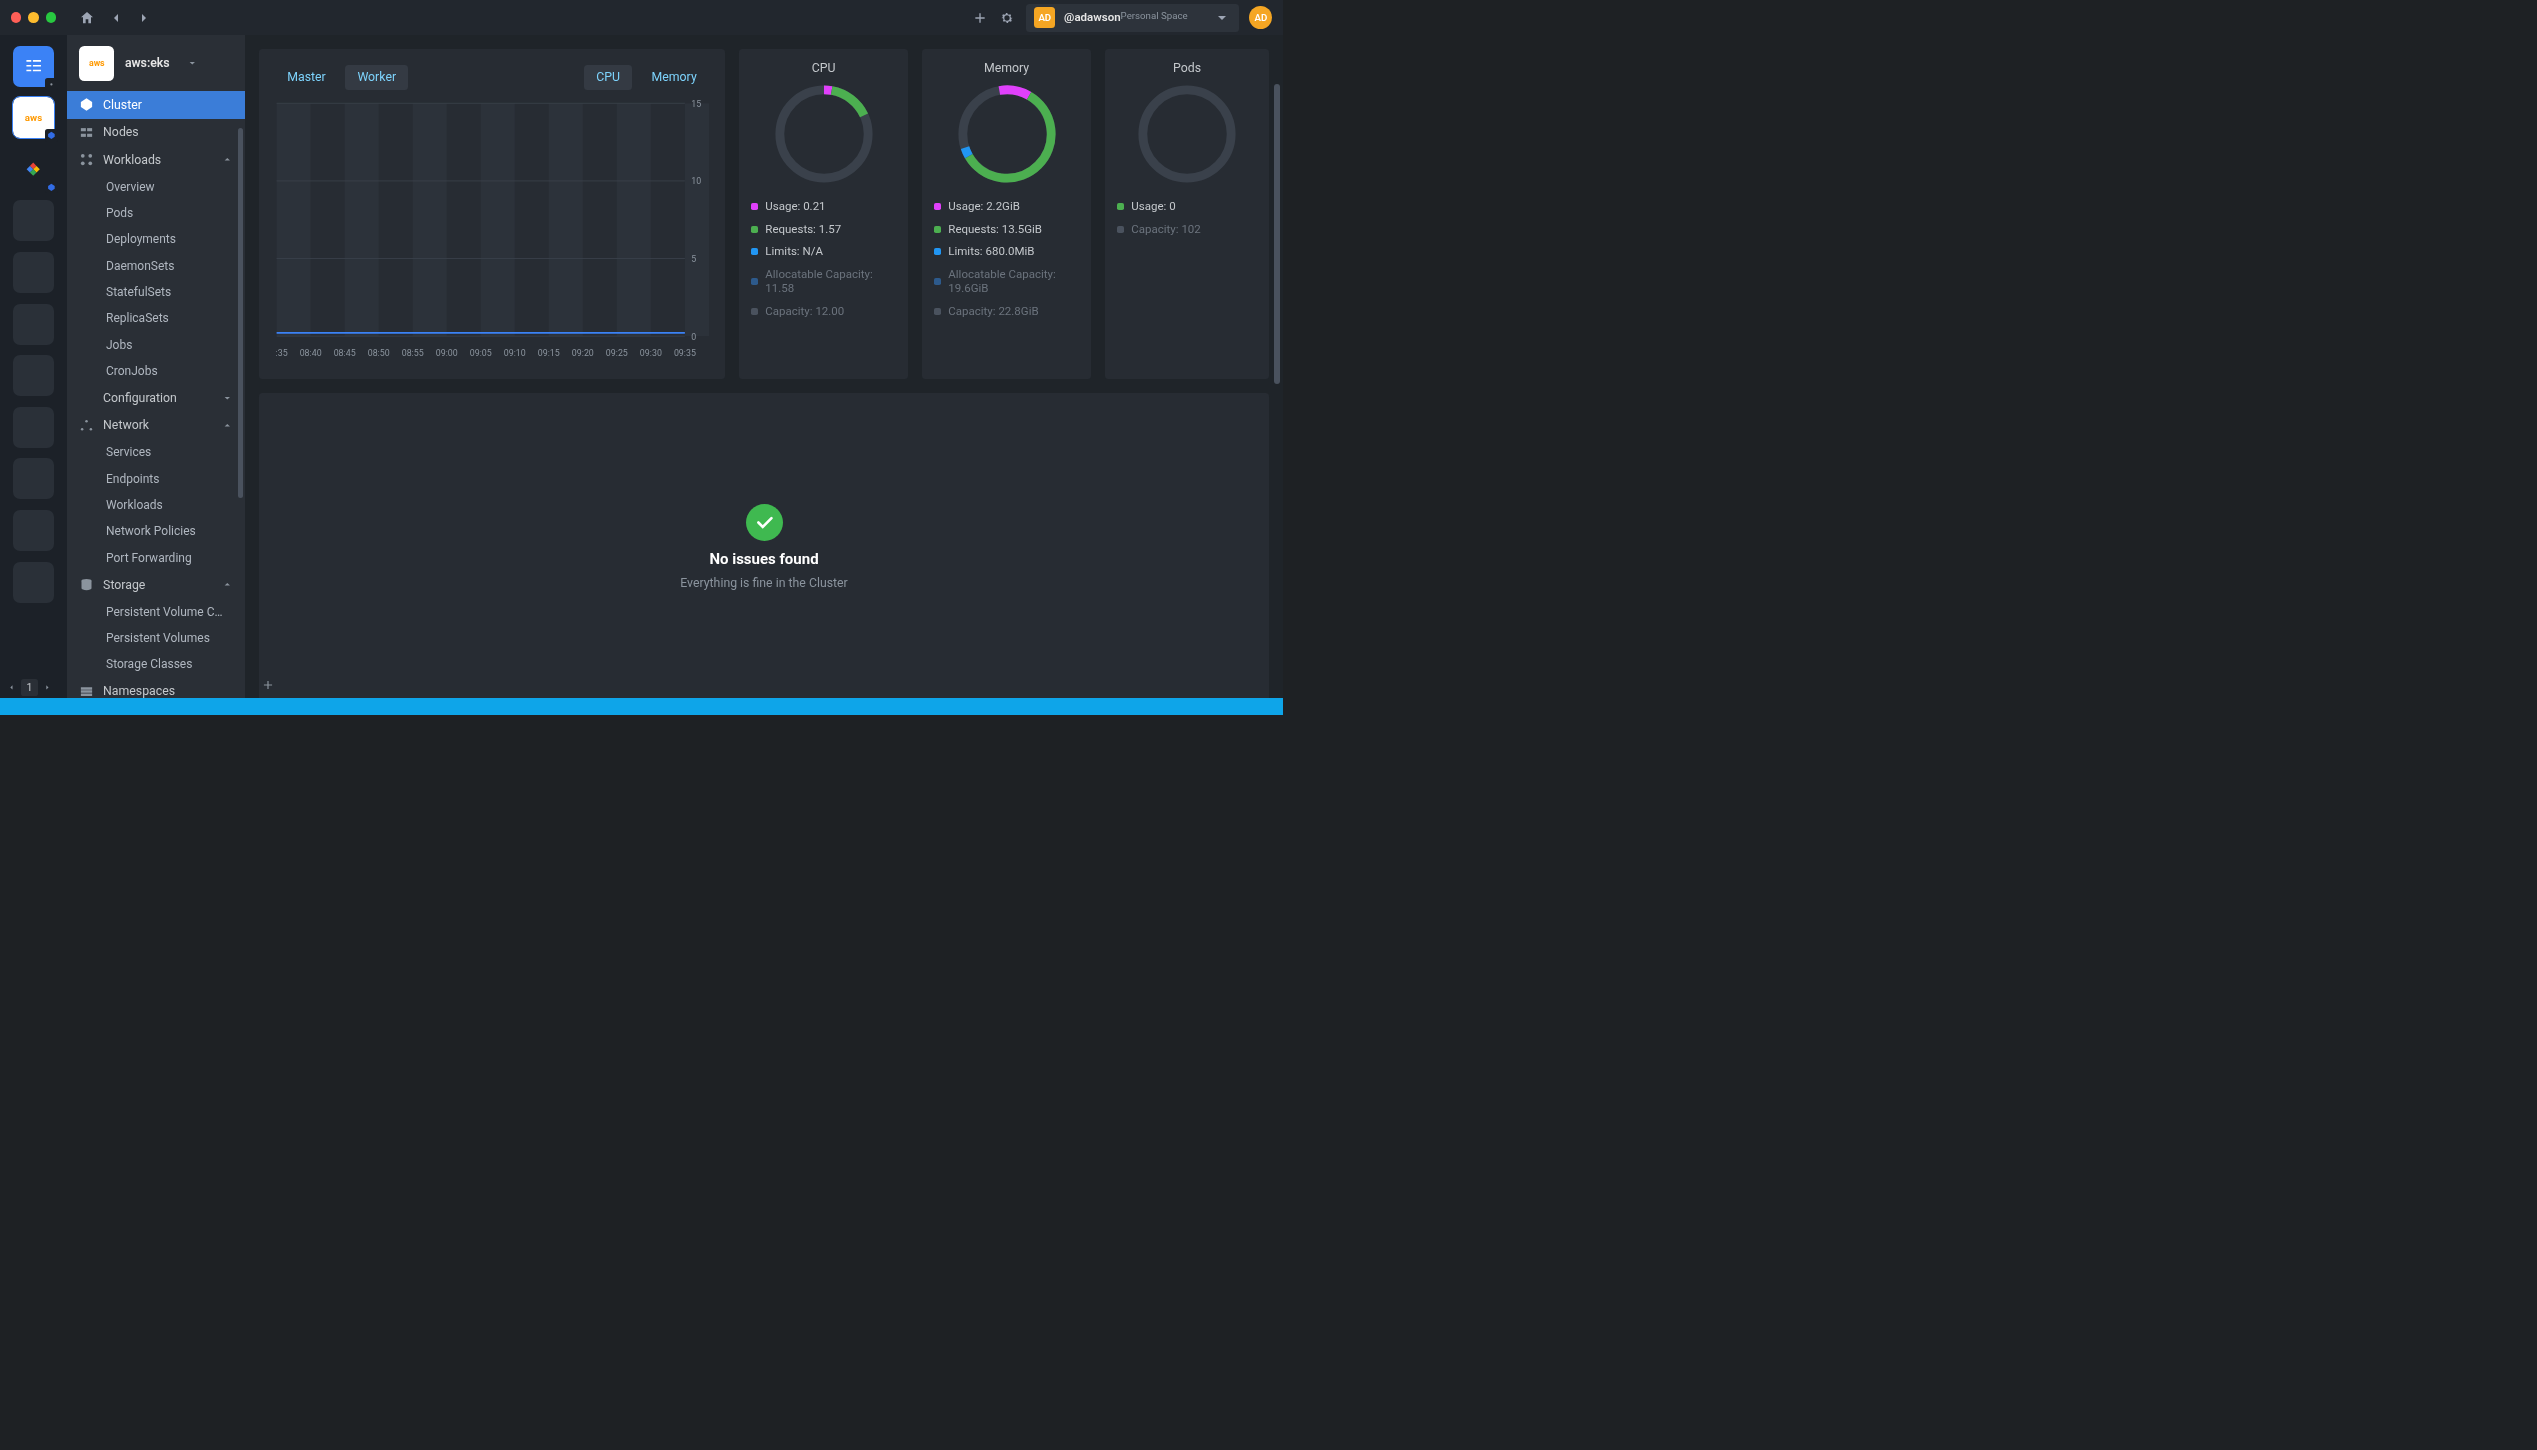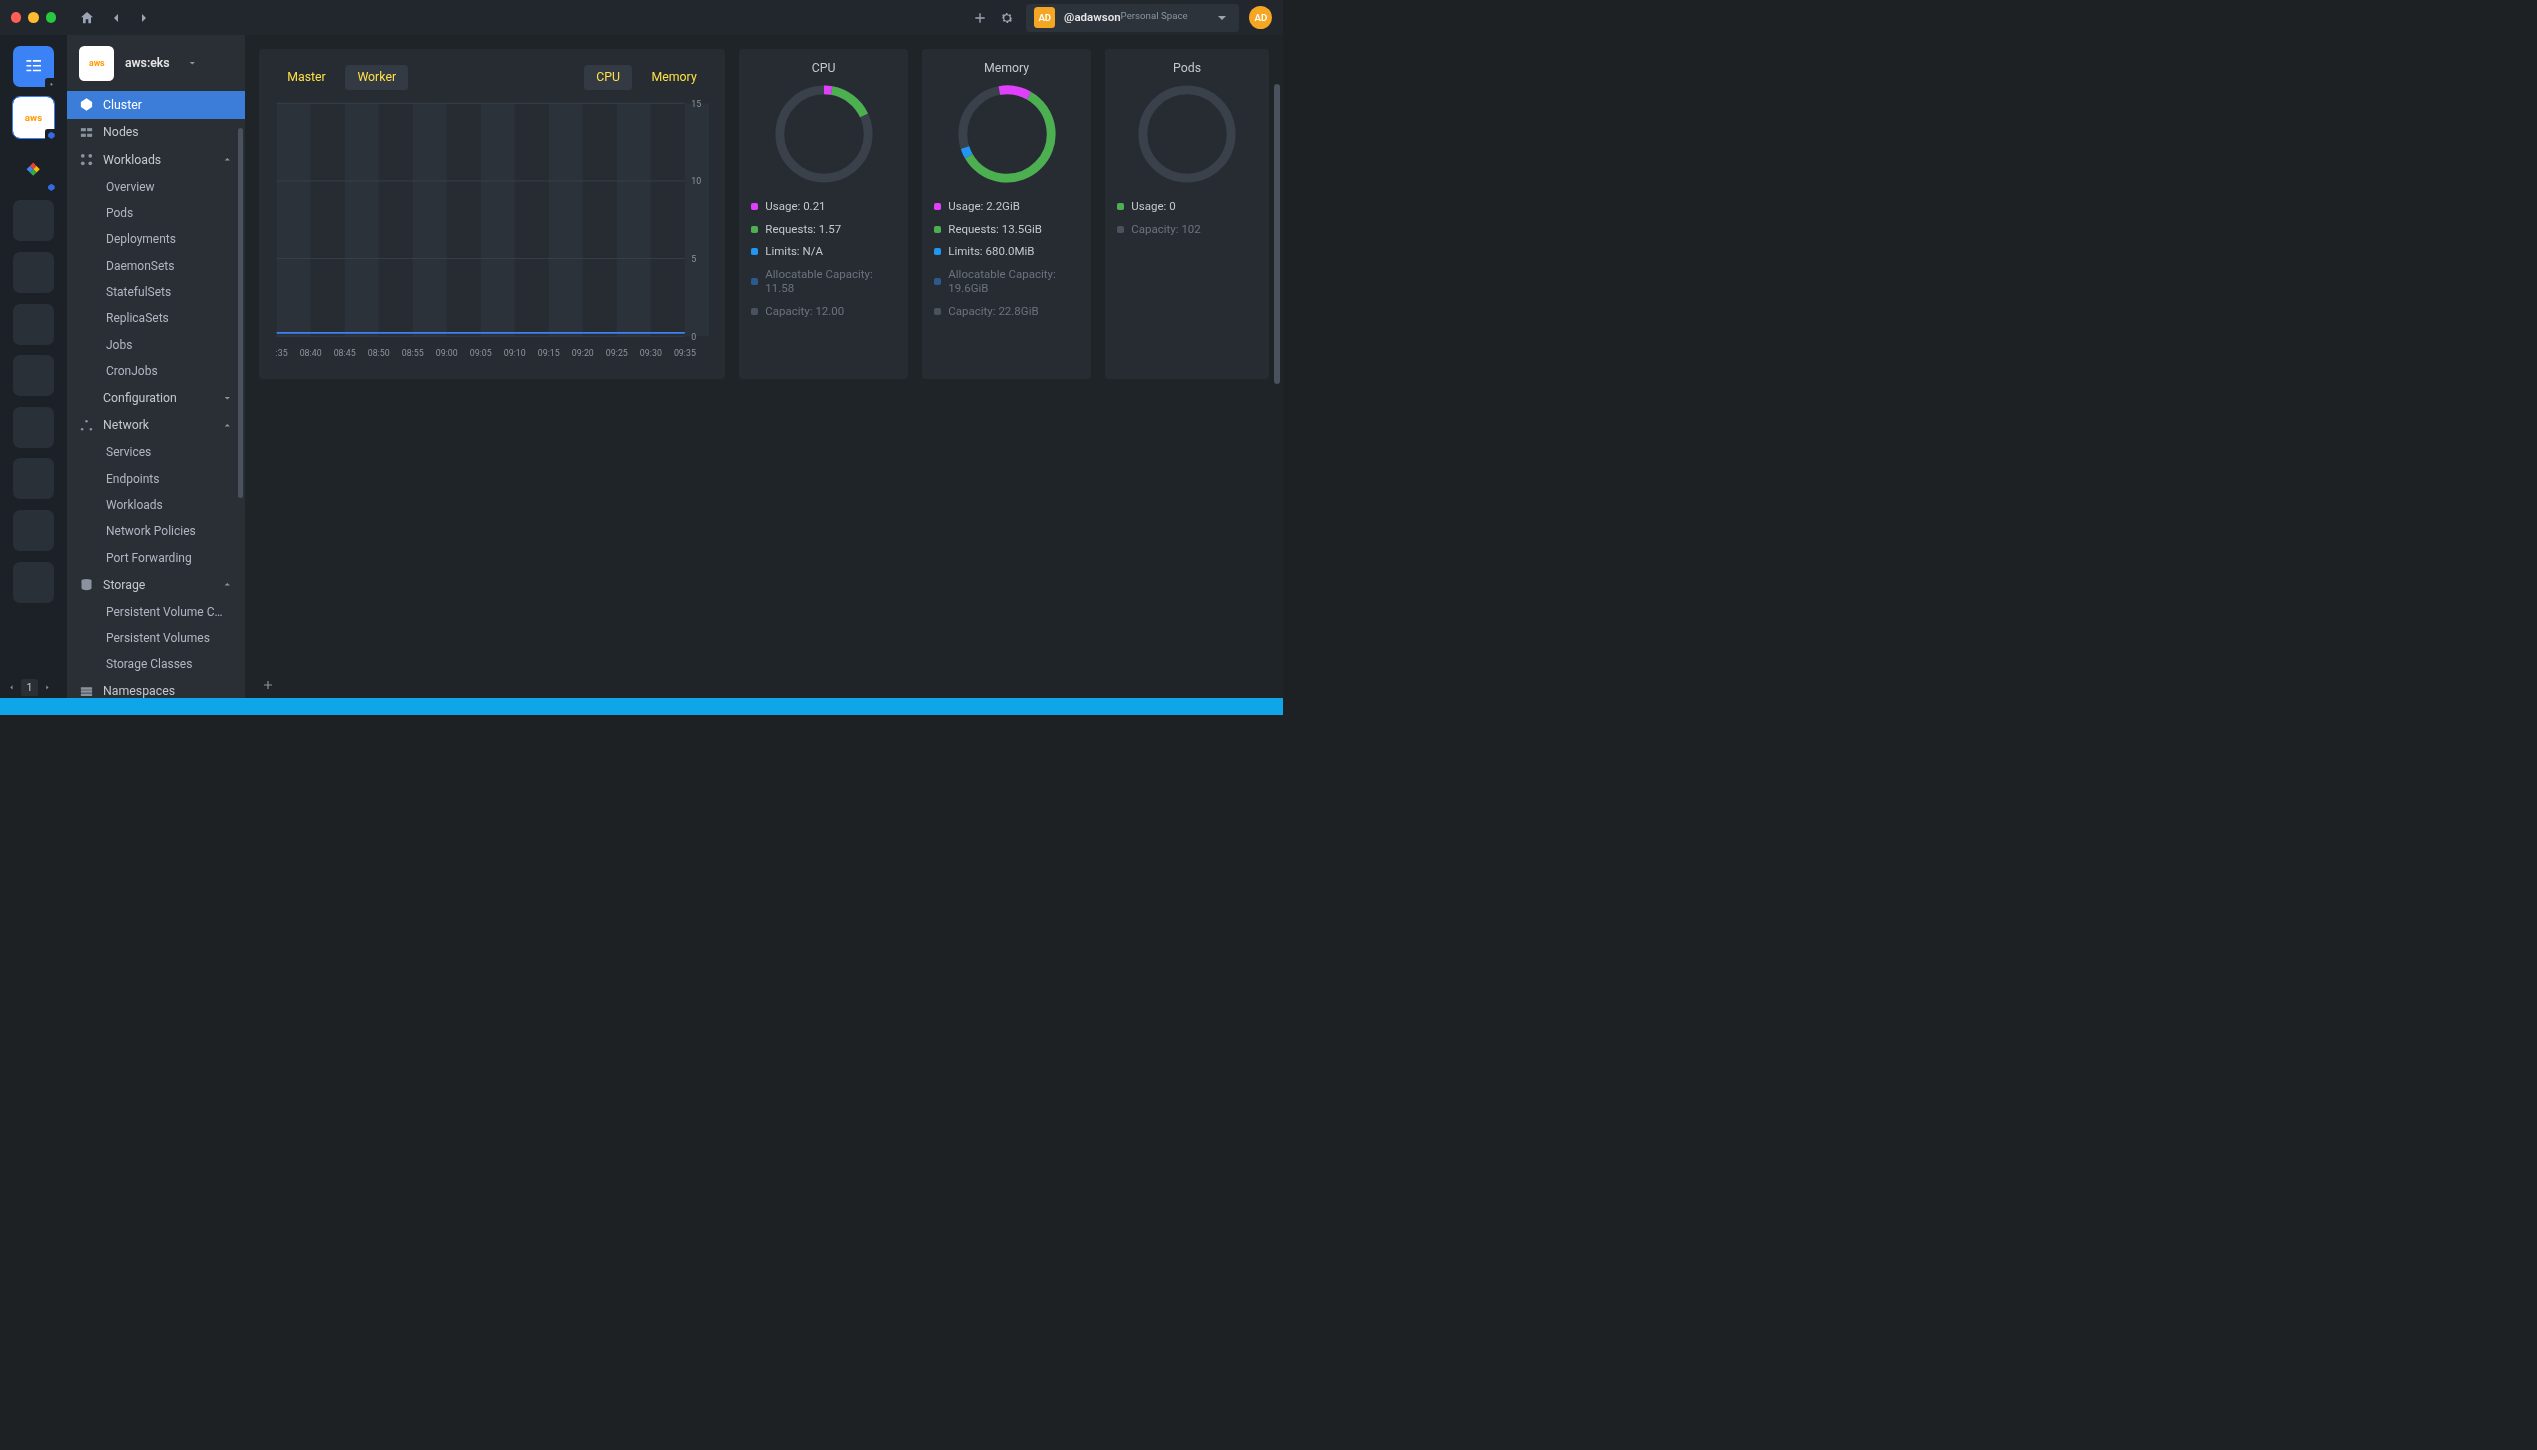--- a/index.html
+++ b/index.html
@@ -48,21 +48,21 @@
 .sidebar-scroll-track { position:absolute; right:1.8px; top:93px; width:5.3px; height:529px;}
 .sidebar-scroll-thumb { width:5.3px; height:370px; background:#4a525e; border-radius:2.6px;}
 
 .content { flex:1; background:#1f2429; padding:14px; display:flex; flex-direction:column; gap:14px; position:relative;}
 .row1 { display:flex; gap:14px; height:330px;}
 .panel { background:#272c33; border-radius:3.5px; }
 .timeseries { flex:1; display:flex; flex-direction:column; padding:16px;}
 .tabs { display:flex; gap:7px;}
 .tabgroup-left { display:flex; gap:7px;}
 .tabgroup-right { display:flex; gap:7px; margin-left:auto;}
-.tab { padding:5.3px 12.3px; border-radius:3.5px; font-size:12.3px; color:#fde047; cursor:pointer;}
+.tab { padding:5.3px 12.3px; border-radius:3.5px; font-size:12.3px; color:#7dd3fc; cursor:pointer;}
 .tab.active { background:#343a43;}
 .chart-area { flex:1; position:relative; margin-top:8.8px;}
 .chart-svg { width:100%; height:100%;}
 .ylabel { font-size:11px; fill:#8b949e;}
 .xlabel { font-size:11px; fill:#8b949e;}
 
 .gauge-card { width:169px; padding:12.3px 12.3px 16px;}
 .gauge-card.last{width:164px;}
 .gauge-title { text-align:center; font-size:12.3px; color:#c4c8cc; margin-bottom:5.3px;}
 .gauge-wrap { display:flex; justify-content:center; margin-bottom:12.3px;}
@@ -436,20 +436,29 @@
                 <span>Usage: 0</span>
               </div>
               <div class="legend-row dim">
                 <span class="dot" style="background:#4a525e"></span>
                 <span>Capacity: 102</span>
               </div>
             </div>
           </div>
         </div>
     </div>
+    <div class="panel issues">
+      <div class="check-circle">
+        <svg width="21" height="21" viewBox="0 0 24 24" fill="none" stroke="#fff" stroke-width="3" stroke-linecap="round">
+            <path d="M5 12l5 5L20 7"></path>
+          </svg>
+      </div>
+      <div class="issues-title">No issues found</div>
+      <div class="issues-sub">Everything is fine in the Cluster</div>
+    </div>
     <div class="content-scroll">
         <div class="content-thumb"></div>
       </div>
   </div>
 </div>
 
 <div class="footer-strip">
   <svg viewBox="0 0 24 24">
       <path d="M11 5h2v6h6v2h-6v6h-2v-6H5v-2h6z"></path>
     </svg>

